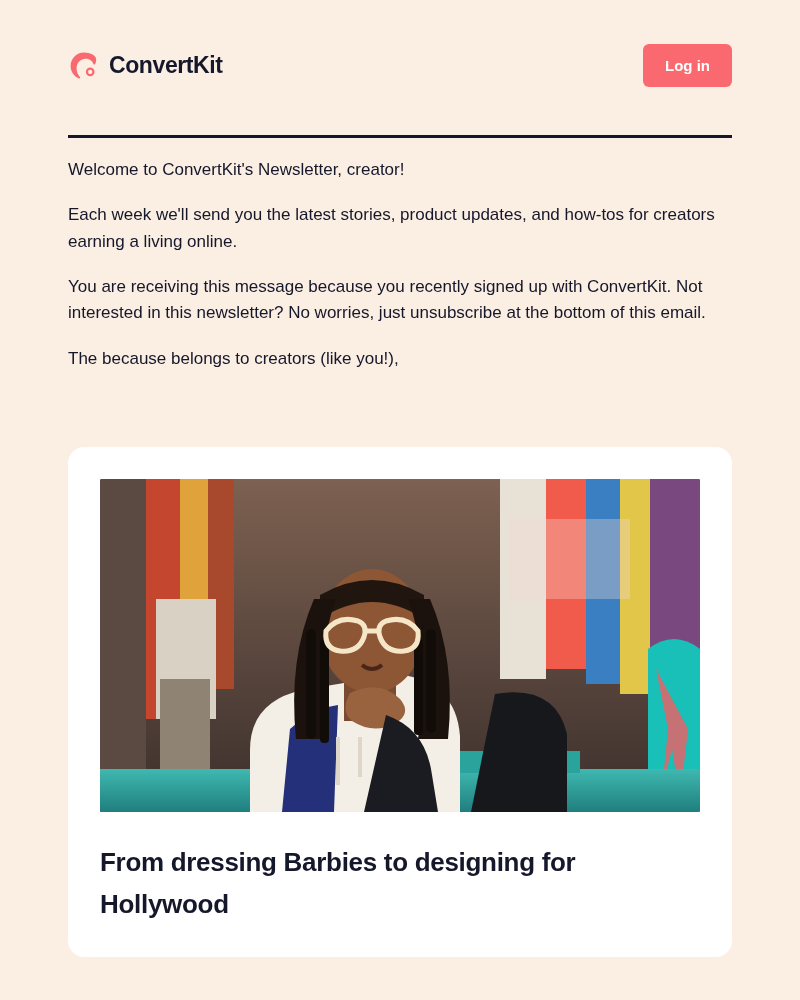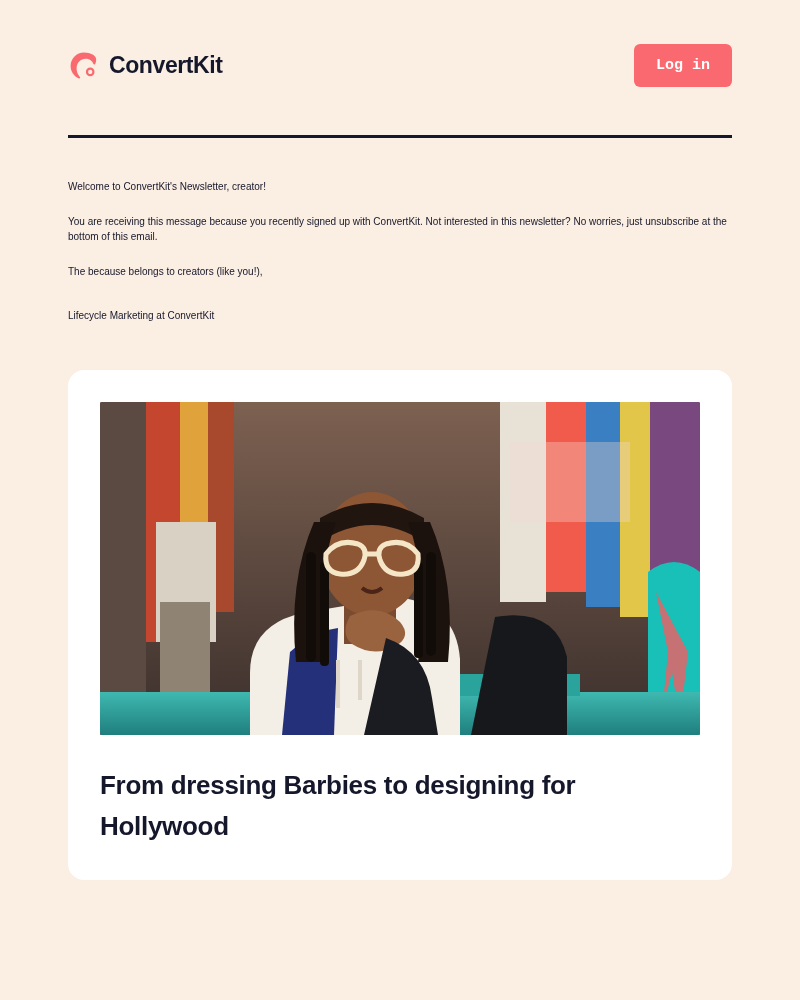--- a/index.html
+++ b/index.html
@@ -43,37 +43,36 @@
     letter-spacing: -0.4px;
     color: #15172b;
   }
   .login-btn {
     background: #fb6970;
     color: #ffffff;
     border: none;
     border-radius: 6px;
     font-size: 15px;
     font-weight: bold;
-    font-family: Liberation Mono, monospace;
+    font-family: Liberation Sans, sans-serif;
     padding: 14px 22px;
     cursor: pointer;
     line-height: 1;
   }
   .divider {
     height: 3px;
     background: #15172b;
     margin-top: 48px;
   }
   
   .body-copy {
     padding-top: 19px;
-    font-size: 10px;
+    font-size: 17px;
     line-height: 1.55;
     color: #15172b;
-    margin-top: 22px;
   }
   .body-copy p {
     margin: 0 0 19px 0;
   }
   .sig {
     margin: 0;
   }
   .sig-line {
     display: block;
   }
@@ -125,25 +124,25 @@
       </span>
       <span class="logo-text">ConvertKit</span>
     </div>
     <button class="login-btn">Log in</button>
   </div>
 
   <div class="divider"></div>
 
   <div class="body-copy">
     <p>Welcome to ConvertKit's Newsletter, creator!</p>
+    <p>Each week we'll send you the latest stories, product updates, and how-tos for creators earning a living online.</p>
     <p>You are receiving this message because you recently signed up with ConvertKit. Not interested in this newsletter? No worries, just unsubscribe at the bottom of this email.</p>
     <p>The because belongs to creators (like you!),</p>
     <div class="spacer-sig"></div>
     <p class="sig">
-      <span class="sig-line">Lifecycle Marketing at ConvertKit</span>
     </p>
   </div>
 
   <div class="card">
     <div class="card-image" aria-label="Creator with braids and cat-eye glasses leaning on hand in a colorful clothing store">
       <svg viewBox="0 0 600 333" preserveAspectRatio="xMidYMid slice" xmlns="http://www.w3.org/2000/svg">
         <defs>
           <linearGradient id="bgw" x1="0" y1="0" x2="0" y2="1">
             <stop offset="0" stop-color="#7d6151"></stop>
             <stop offset="1" stop-color="#3b2f2c"></stop>

